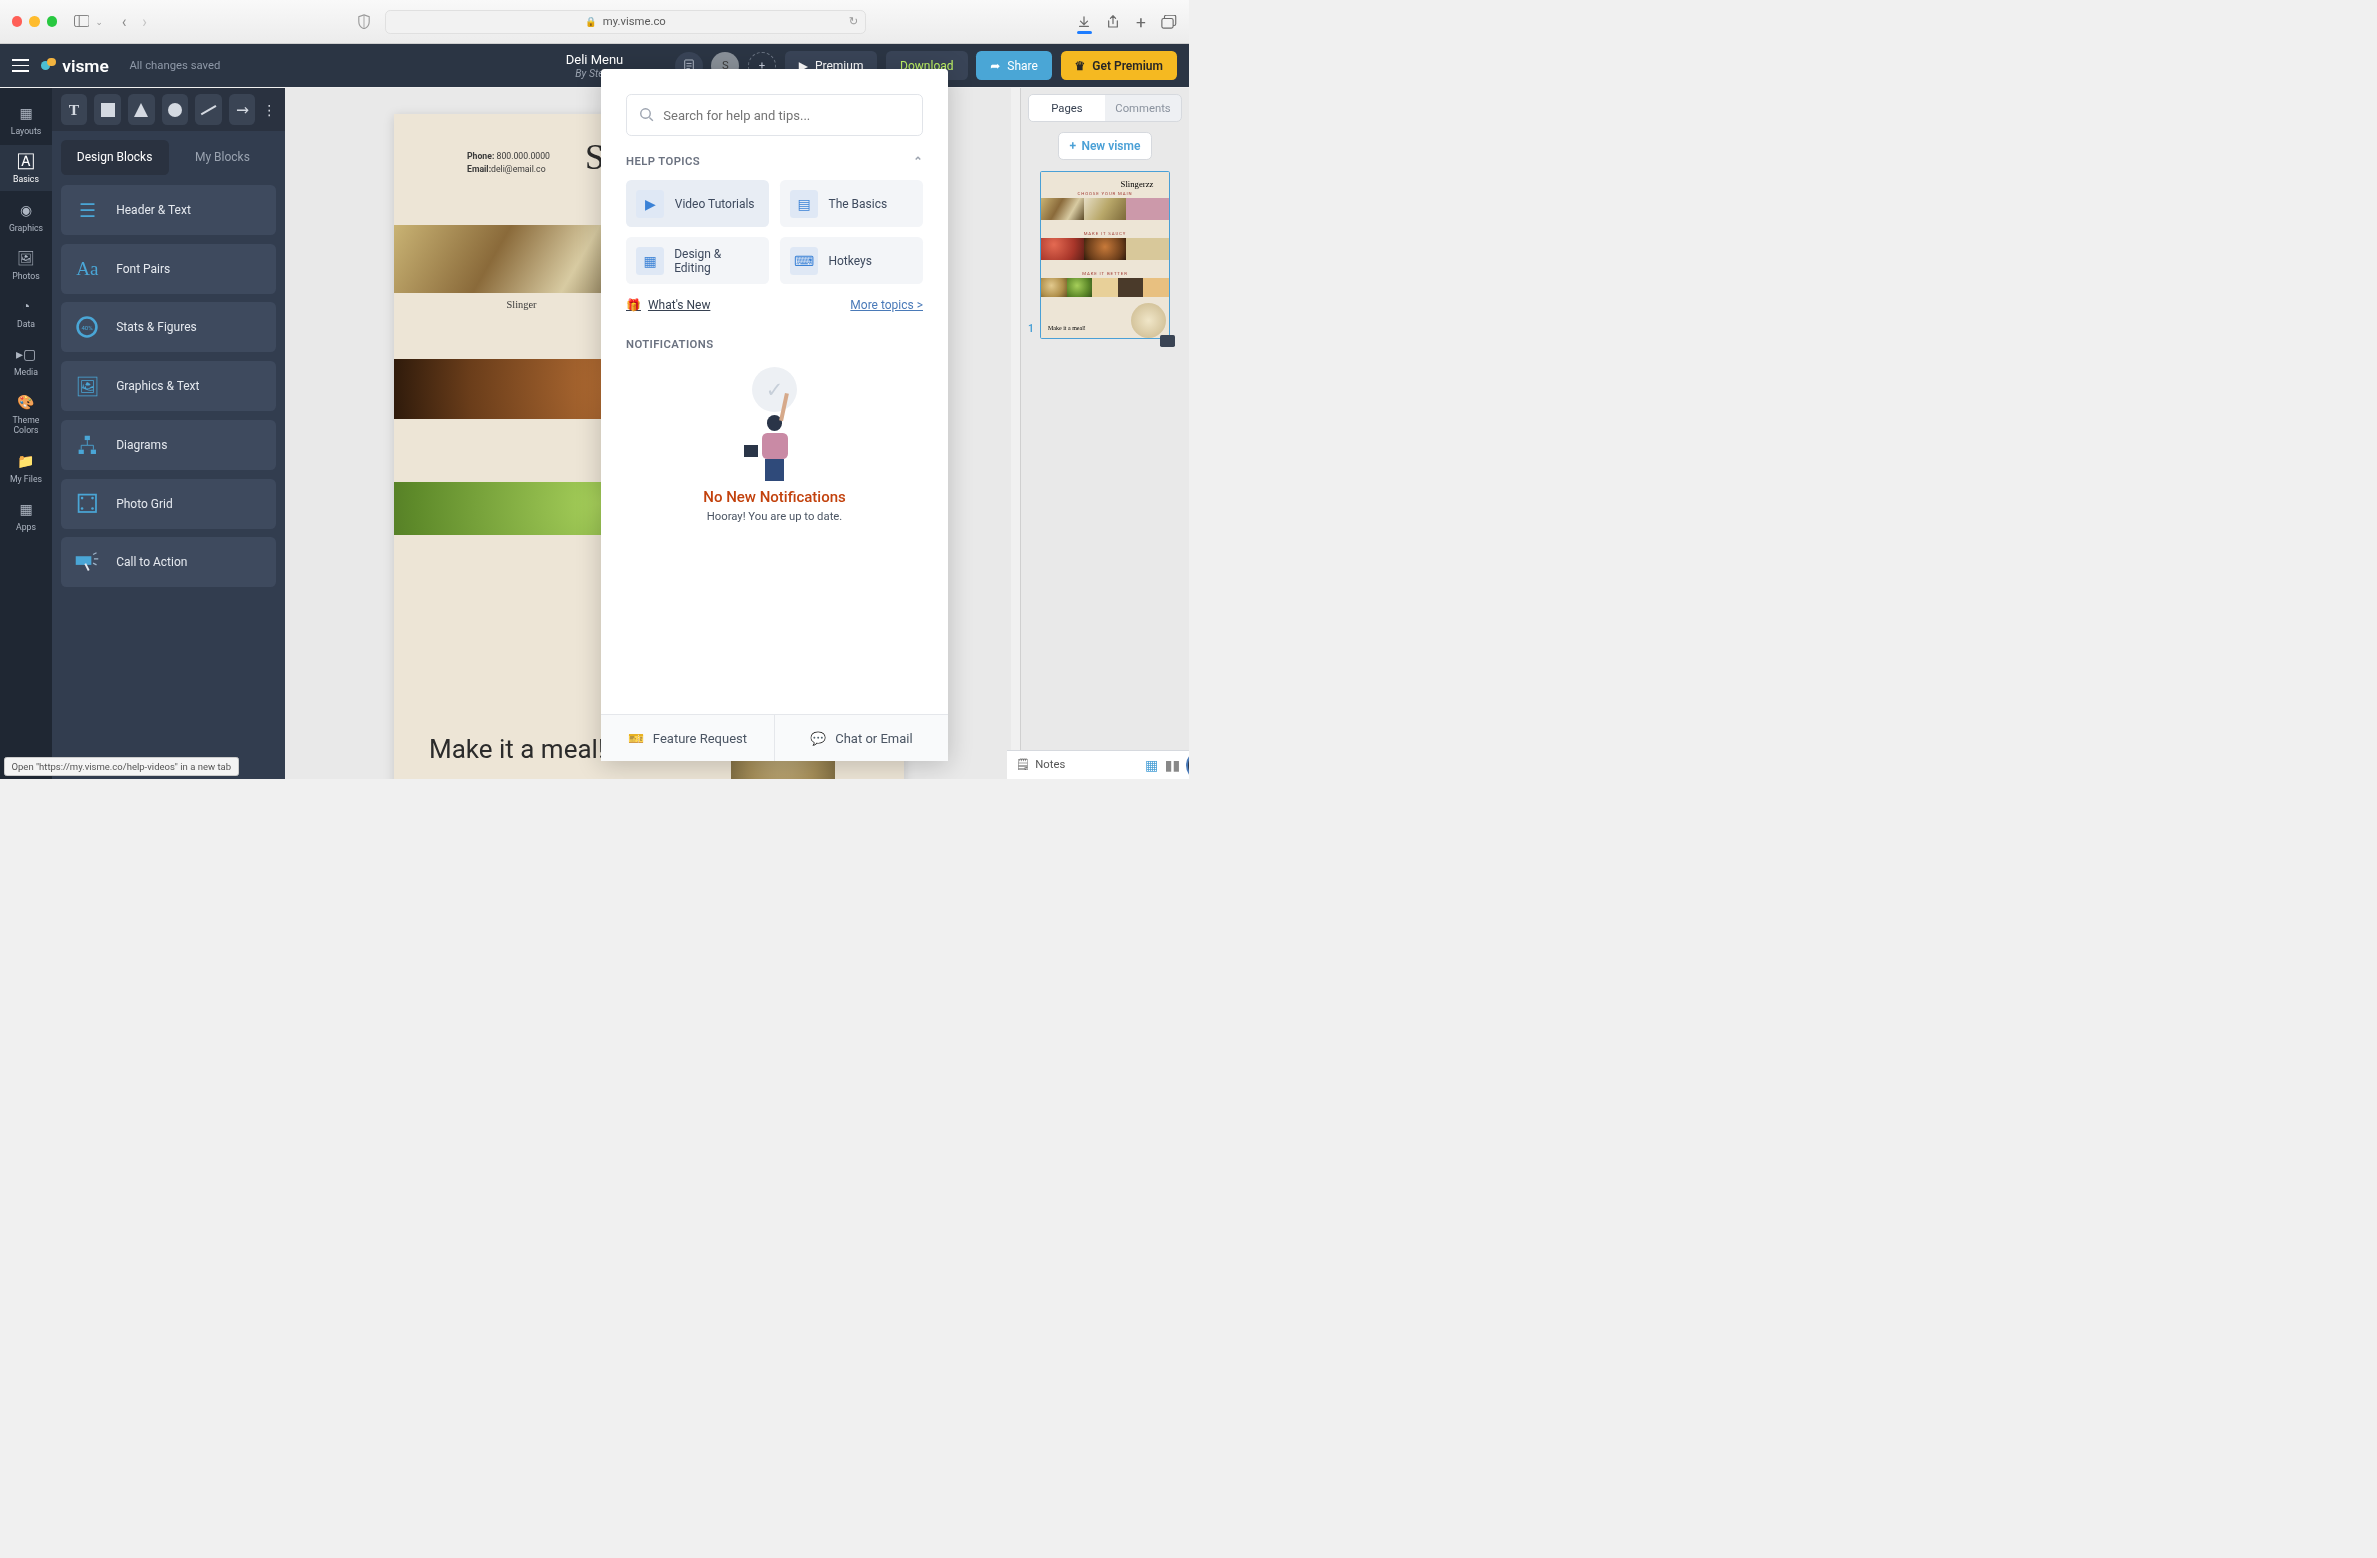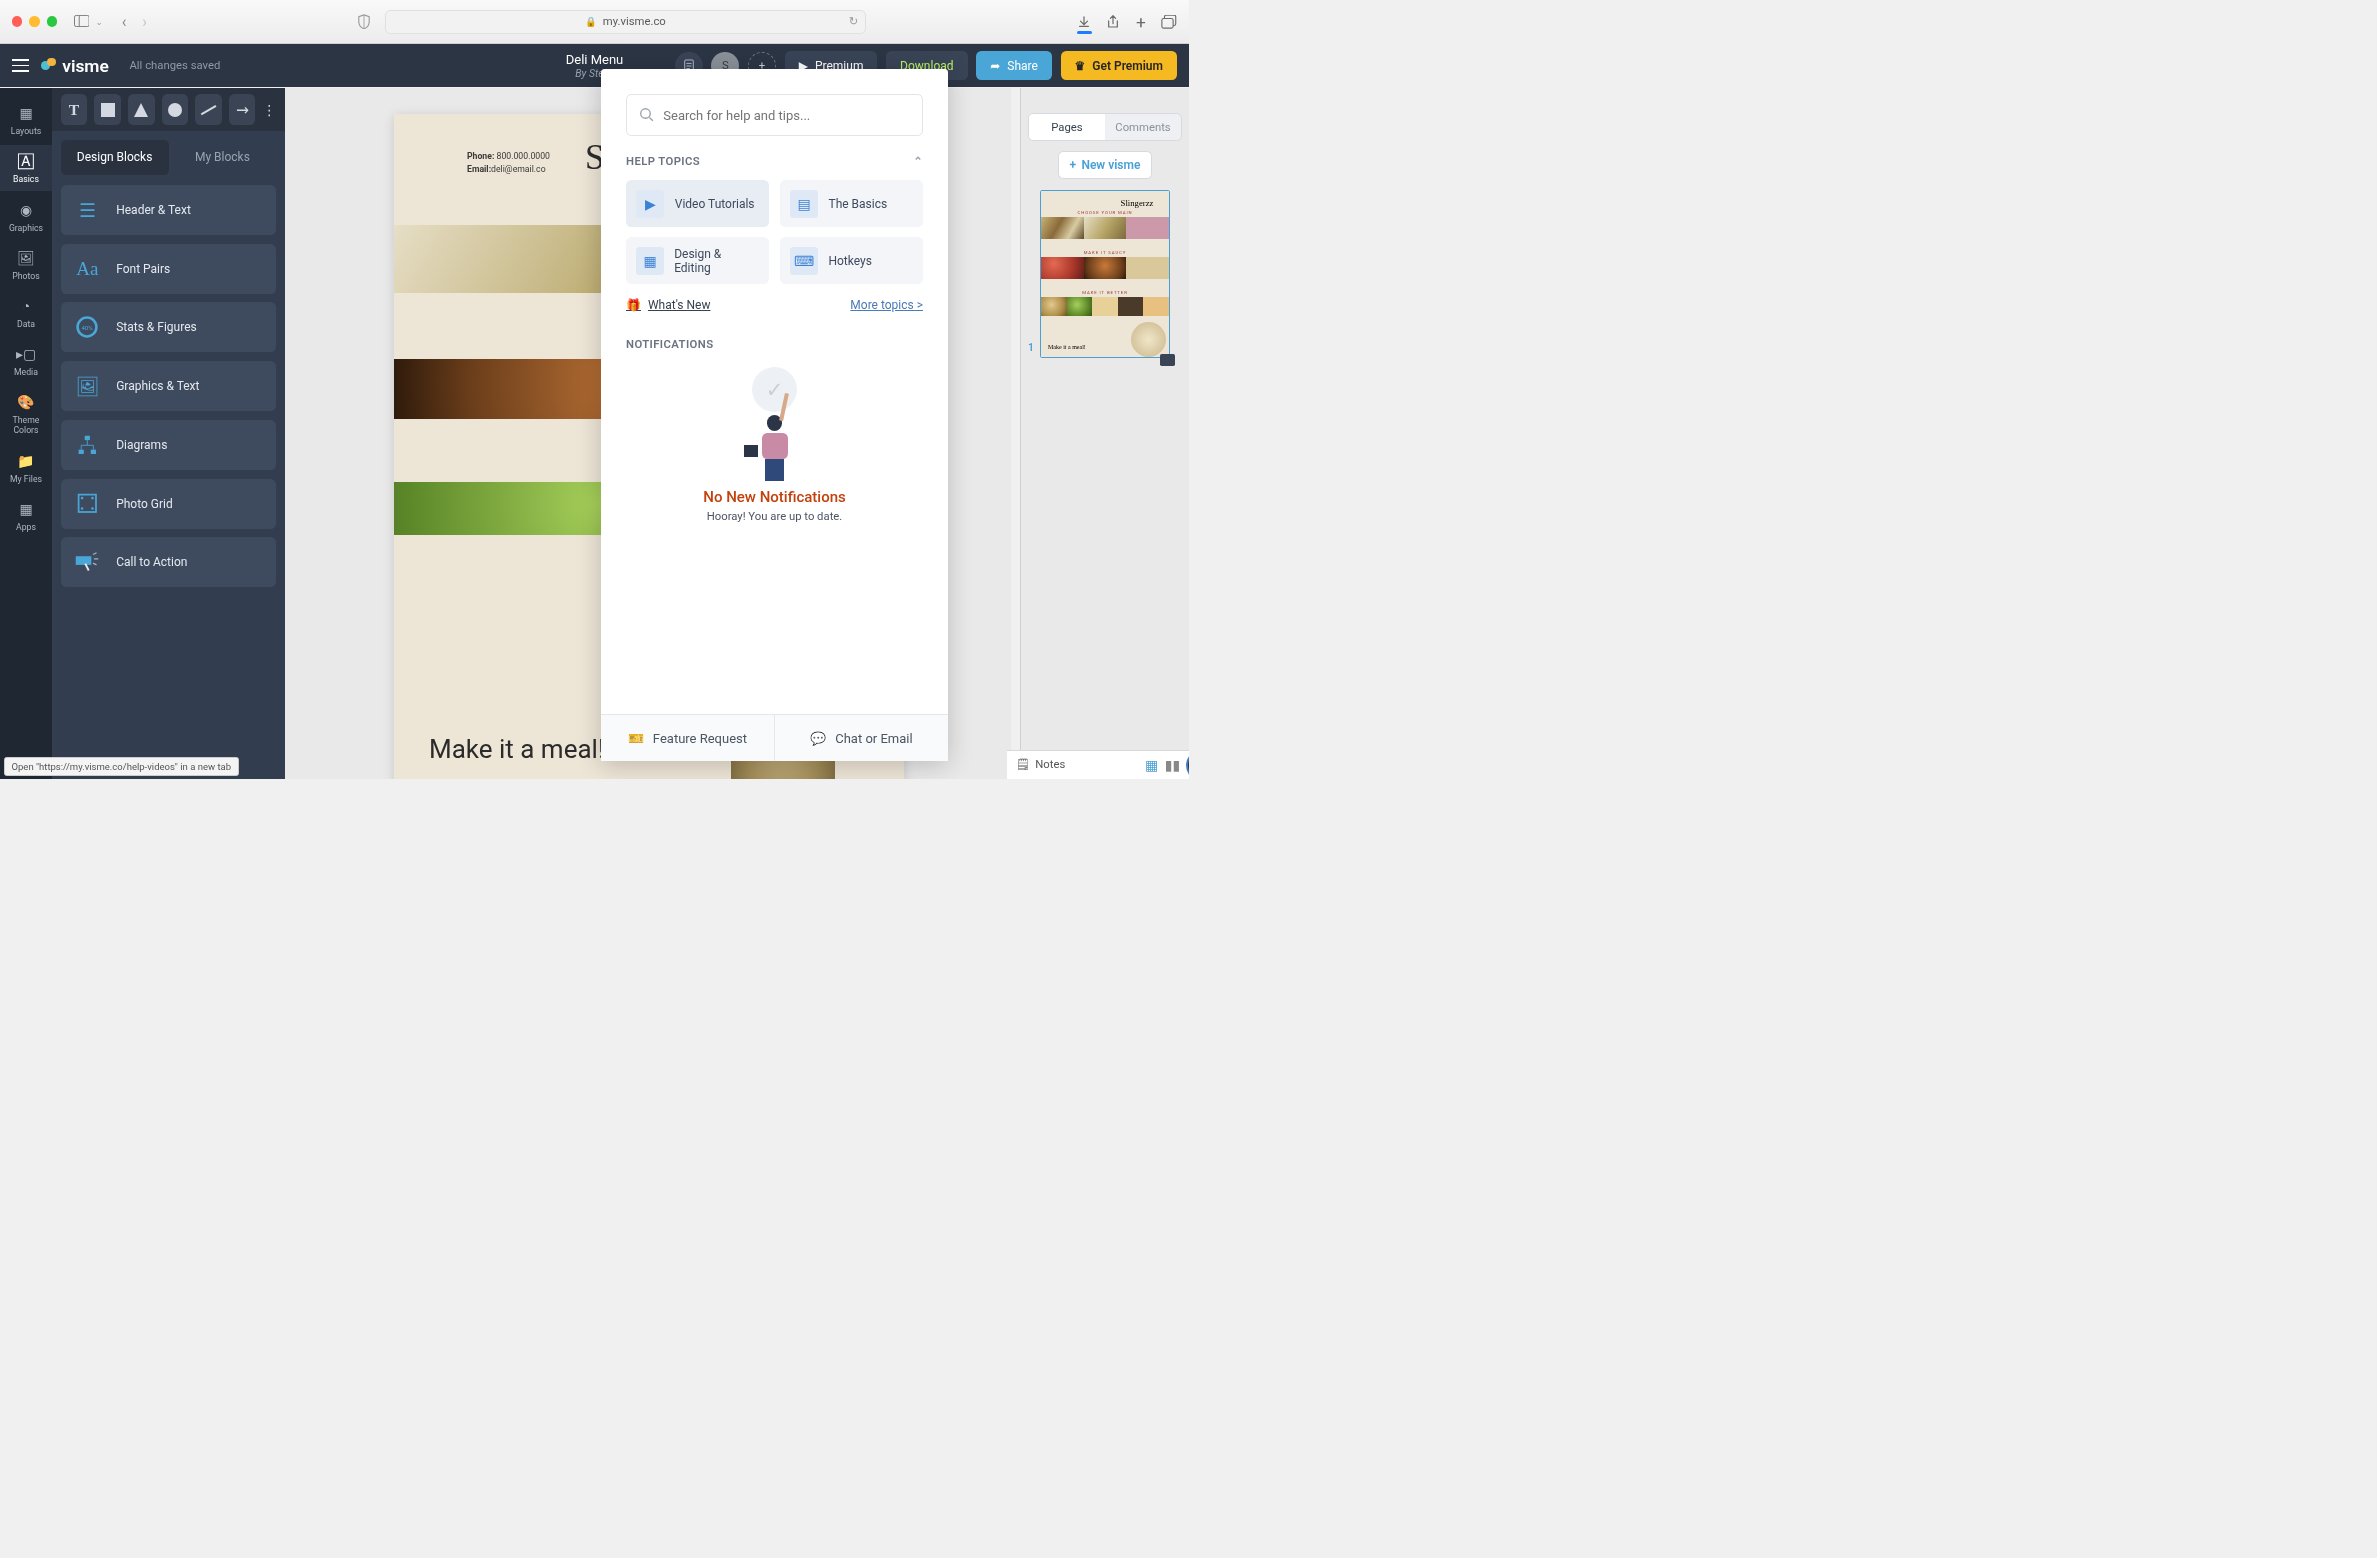--- a/index.html
+++ b/index.html
@@ -114,21 +114,21 @@
 .notif-person .arm{position:absolute;top:-22.6px;left:26px;width:3.5px;height:28px;background:#d6a98a;transform:rotate(12deg);}
 .notif-person .bag{position:absolute;left:-12px;top:29.5px;width:14px;height:12px;background:#2a3548;}
 .notif-title{color:#c2410c;font-size:15px;font-weight:500;}
 .notif-sub{color:#4b5563;font-size:11.3px;margin-top:3.5px;}
 .pop-footer{margin-top:auto;height:47px;border-top:0.9px solid #e5e7eb;display:flex;background:#f9fafb;}
 .pop-footer .fbtn{flex:1;display:flex;align-items:center;justify-content:center;gap:8.7px;color:#4b5563;font-size:13px;cursor:pointer;}
 .pop-footer .fbtn:first-child{border-right:0.9px solid #e5e7eb;}
 .close-pop{position:absolute;right:-28px;bottom:-1.7px;width:31px;height:31px;border-radius:50%;background:#2a3548;border:2.6px solid #4a7ab8;color:#fff;display:flex;align-items:center;justify-content:center;font-size:15.6px;cursor:pointer;z-index:60;}
 
 
-.right-panel{position:absolute;right:0;top:88px;bottom:29.5px;width:169px;background:#e9e9e9;border-left:0.9px solid #d0d0d0;padding:25px 7px;}
+.right-panel{position:absolute;right:0;top:88px;bottom:29.5px;width:169px;background:#e9e9e9;border-left:0.9px solid #d0d0d0;padding:6px 7px;}
 .rp-tabs{display:flex;border:0.9px solid #d6d9de;border-radius:5.2px;overflow:hidden;background:#eef0f3;}
 .rp-tabs .rt{flex:1;height:26px;display:flex;align-items:center;justify-content:center;font-size:11.3px;color:#8a929e;cursor:pointer;}
 .rp-tabs .rt.active{background:#fff;color:#374151;}
 .newpage{margin:10.4px auto;height:28px;padding:0 10.4px;border:0.9px solid #d6d9de;border-radius:5.2px;background:#fff;display:flex;width:max-content;align-items:center;gap:5.2px;color:#4aa0d6;font-size:12px;font-weight:600;cursor:pointer;}
 .thumb-wrap{position:relative;margin:8.7px auto 0;width:130px;}
 .thumb{width:130px;height:168px;background:#ede5d6;border:1.7px solid #4aa0d6;border-radius:1.7px;overflow:hidden;position:relative;}
 .thumb .th-h{position:absolute;top:7px;right:15.6px;font-family:cursive;font-size:8.7px;}
 .thumb .th-sec{position:absolute;left:50%;transform:translateX(-50%);font-size:4.3px;letter-spacing:0.9px;color:#a23c35;}
 .thumb .th-row{position:absolute;left:0;right:0;height:22.6px;display:flex;}
 .thumb .th-row div{flex:1;}
@@ -376,20 +376,24 @@
 <div class="canvas">
   <div class="page">
     <div class="contact">
       <div><b>Phone:</b> <span>800.000.0000</span></div>
       <div><b>Email:</b><span>deli@email.co</span></div>
     </div>
     <div class="pg-title">S</div>
     <div class="sec-head" style="top:87px;">C H O</div>
     <div class="row" style="top:111px;">
       <div class="cell">
+          <div class="img sandwich"></div>
+          <div class="lbl">Slinger</div>
+        </div>
+      <div class="cell">
           <div class="img wrap"></div>
           <div class="lbl"></div>
         </div>
     </div>
     <div class="sec-head" style="top:224px;">M A</div>
     <div class="row" style="top:245px;height:83px;">
       <div class="cell">
           <div class="img sauce"></div>
           <div class="lbl">Chipotle</div>
         </div>

